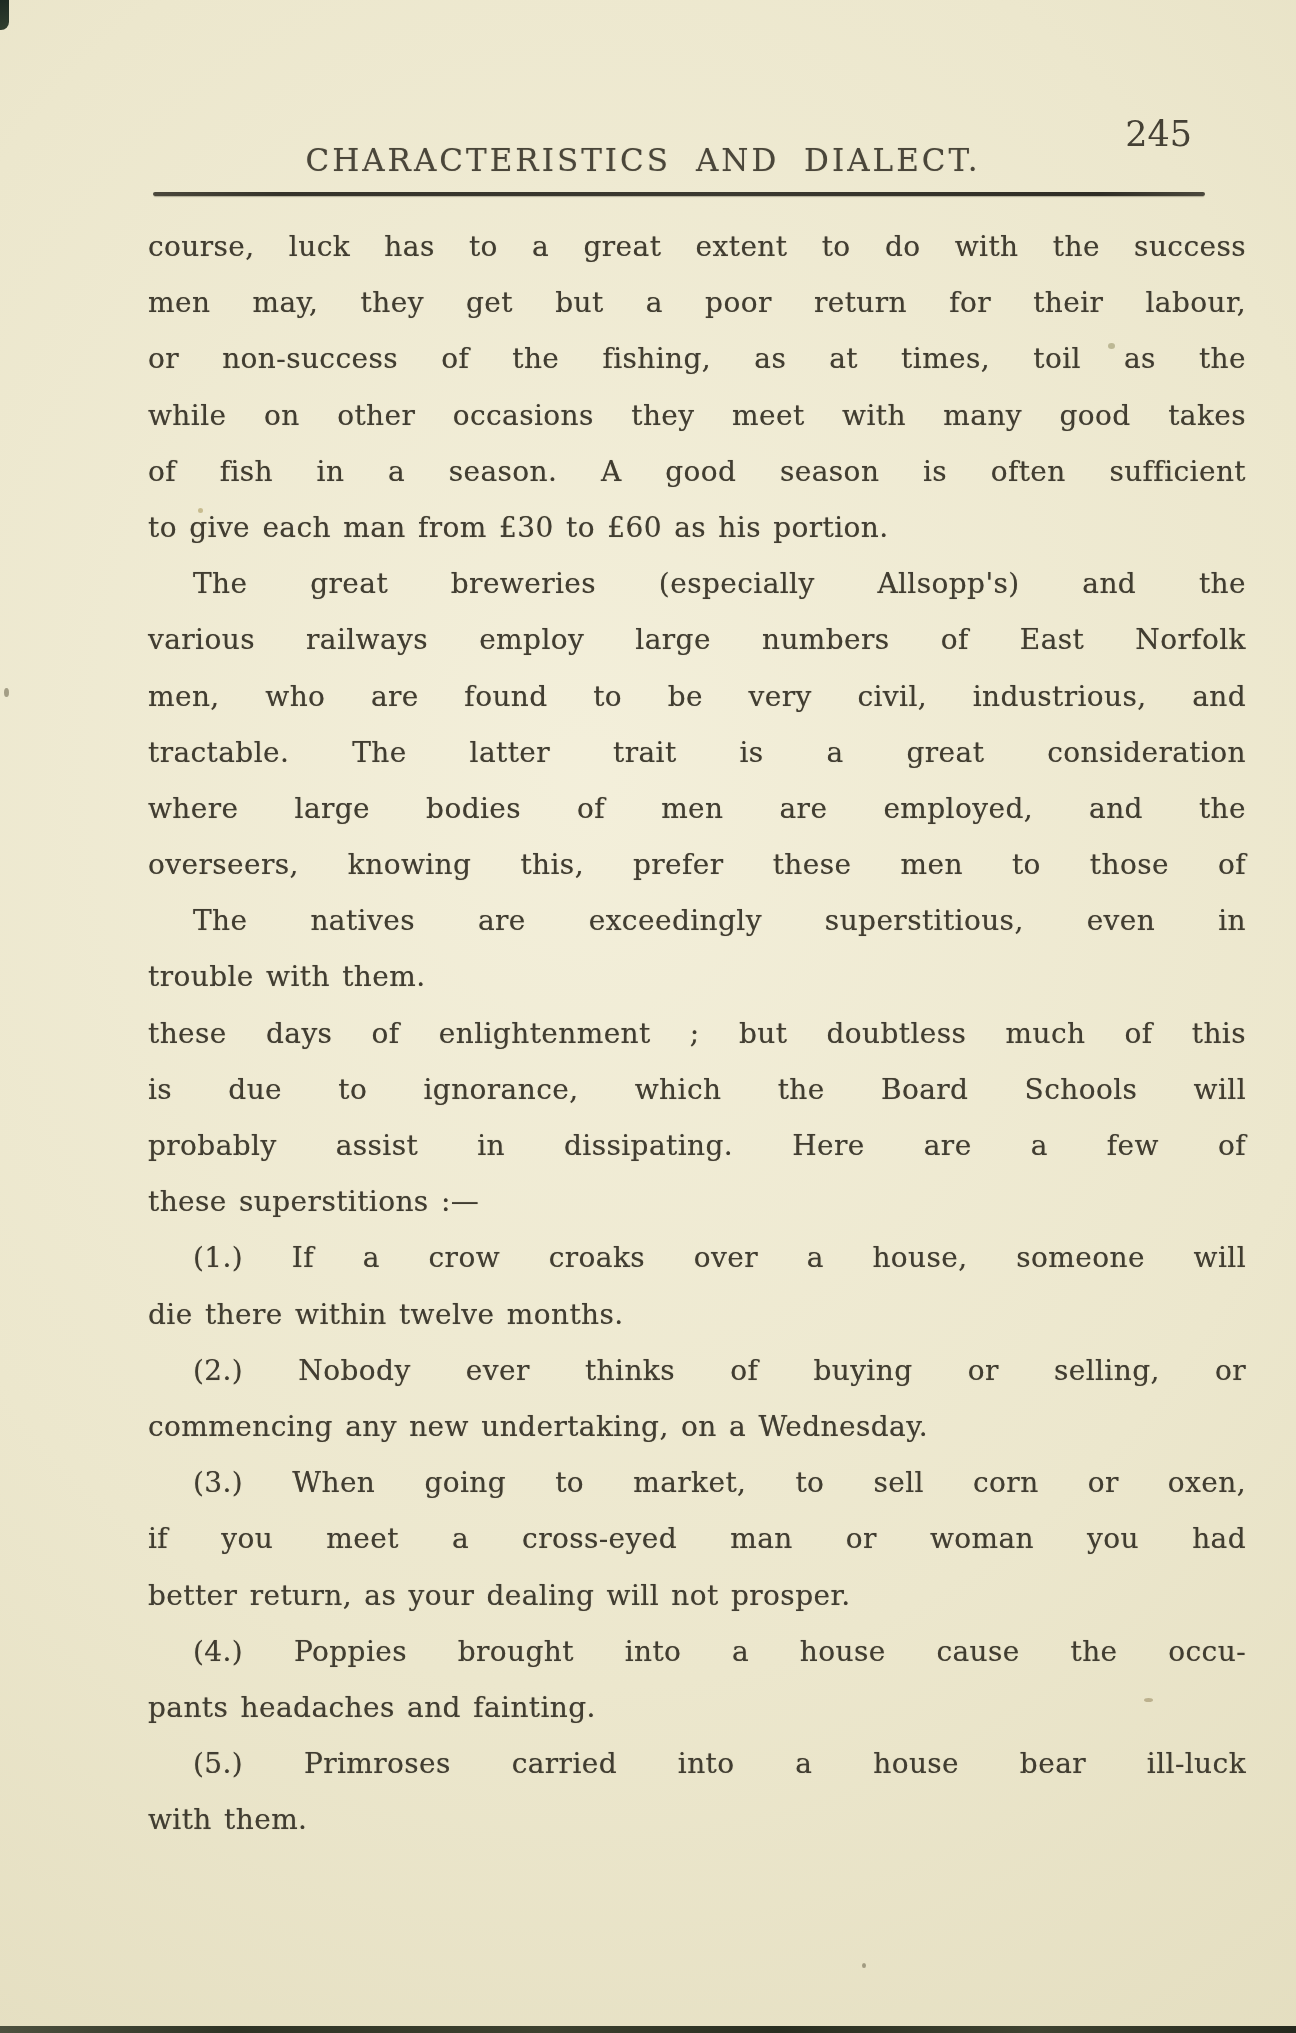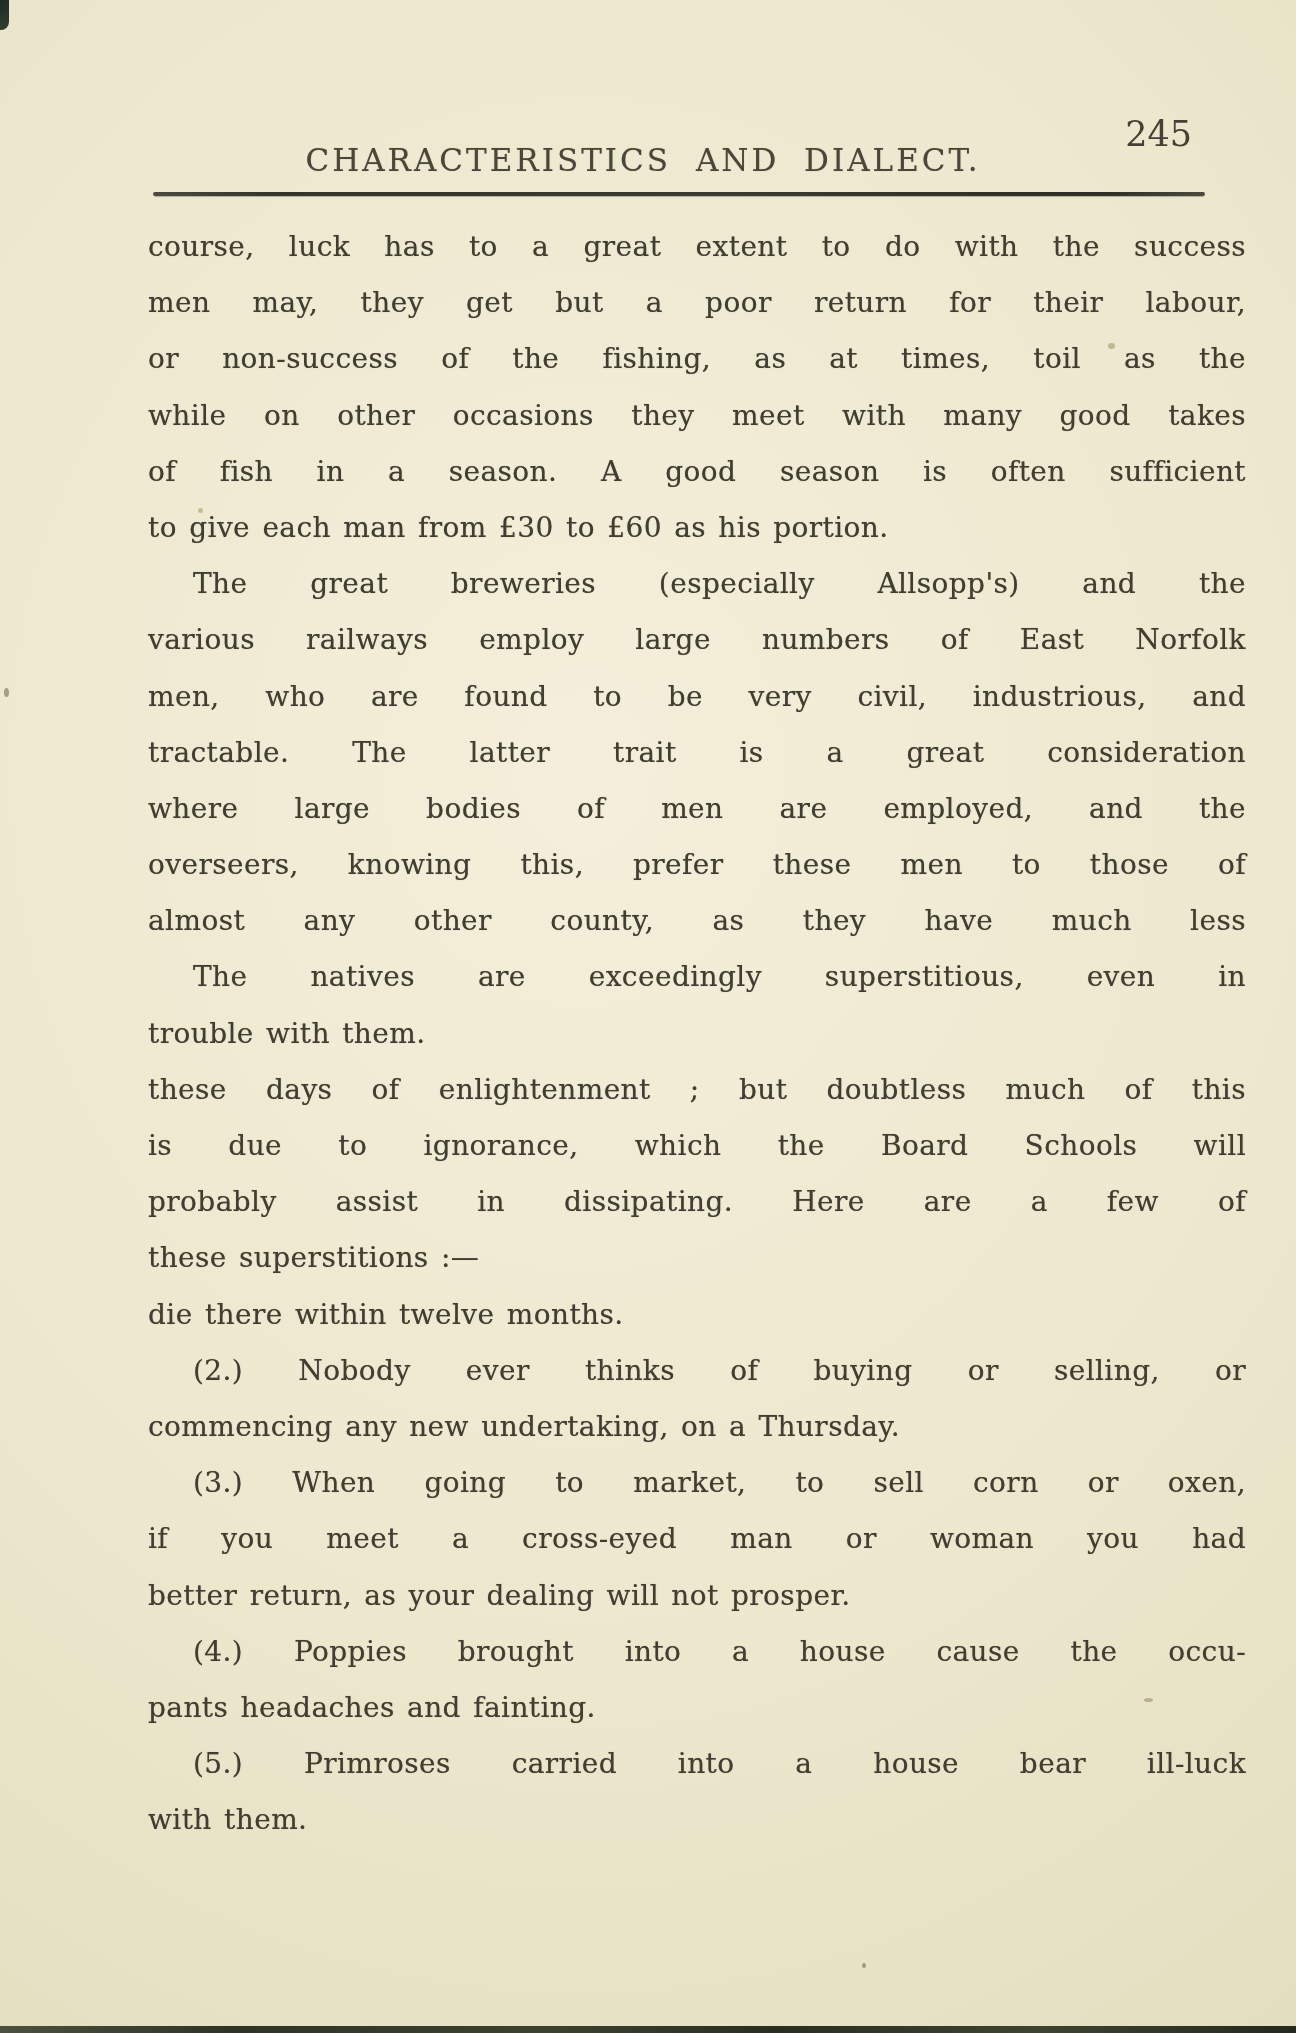--- a/index.html
+++ b/index.html
@@ -134,30 +134,30 @@
     <div class="line j">or non-success of the fishing, as at times, toil as the</div>
     <div class="line j">while on other occasions they meet with many good takes</div>
     <div class="line j">of fish in a season. A good season is often sufficient</div>
     <div class="line">to give each man from £30 to £60 as his portion.</div>
     <div class="line j ind">The great breweries (especially Allsopp's) and the</div>
     <div class="line j">various railways employ large numbers of East Norfolk</div>
     <div class="line j">men, who are found to be very civil, industrious, and</div>
     <div class="line j">tractable. The latter trait is a great consideration</div>
     <div class="line j">where large bodies of men are employed, and the</div>
     <div class="line j">overseers, knowing this, prefer these men to those of</div>
-    <div class="line j">almost any other county, as they have much less</div>
     <div class="line j ind">The natives are exceedingly superstitious, even in</div>
     <div class="line">trouble with them.</div>
     <div class="line j">these days of enlightenment ; but doubtless much of this</div>
     <div class="line j">is due to ignorance, which the Board Schools will</div>
     <div class="line j">probably assist in dissipating. Here are a few of</div>
     <div class="line">these superstitions :—</div>
+    <div class="line j ind">(1.) If a crow croaks over a house, someone will</div>
     <div class="line">die there within twelve months.</div>
     <div class="line j ind">(2.) Nobody ever thinks of buying or selling, or</div>
-    <div class="line">commencing any new undertaking, on a Thursday.</div>
+    <div class="line">commencing any new undertaking, on a Wednesday.</div>
     <div class="line j ind">(3.) When going to market, to sell corn or oxen,</div>
     <div class="line j">if you meet a cross-eyed man or woman you had</div>
     <div class="line">better return, as your dealing will not prosper.</div>
     <div class="line j ind">(4.) Poppies brought into a house cause the occu-</div>
     <div class="line">pants headaches and fainting.</div>
     <div class="line j ind">(5.) Primroses carried into a house bear ill-luck</div>
     <div class="line">with them.</div>
   </div>
 
   <div class="speck s1"></div>

